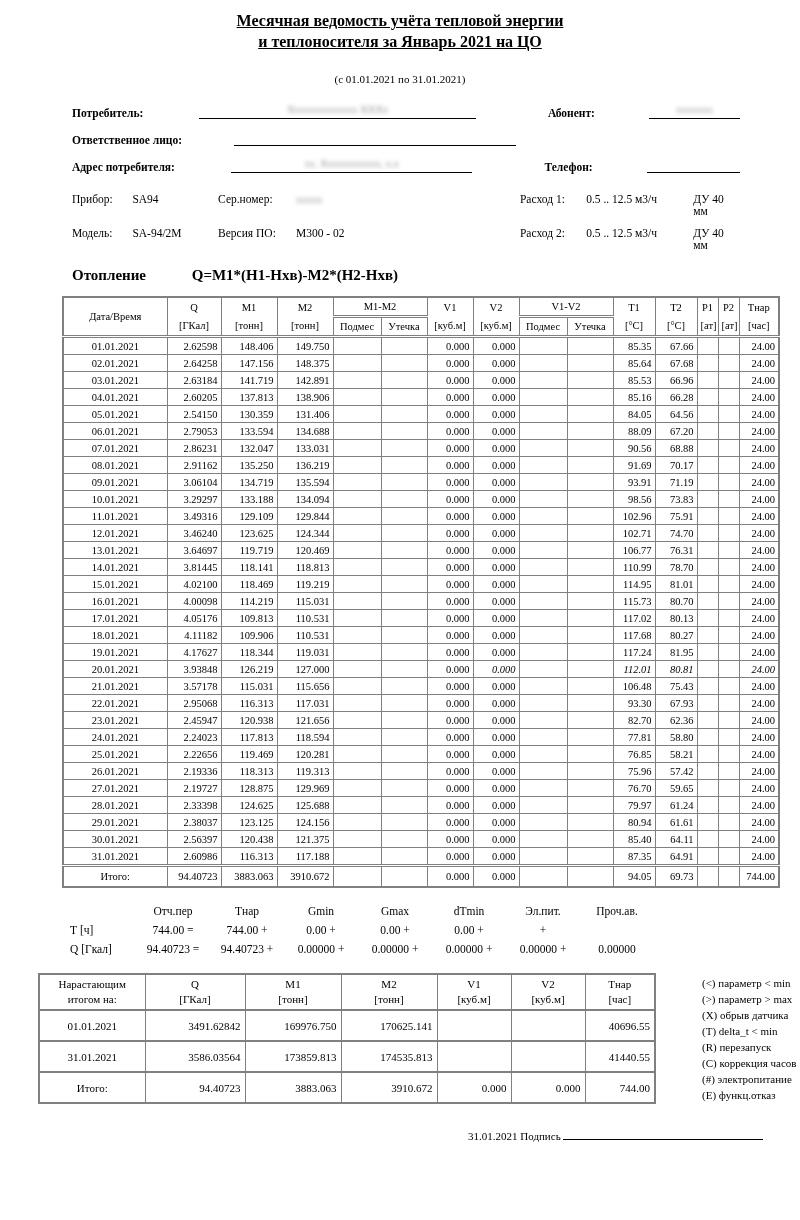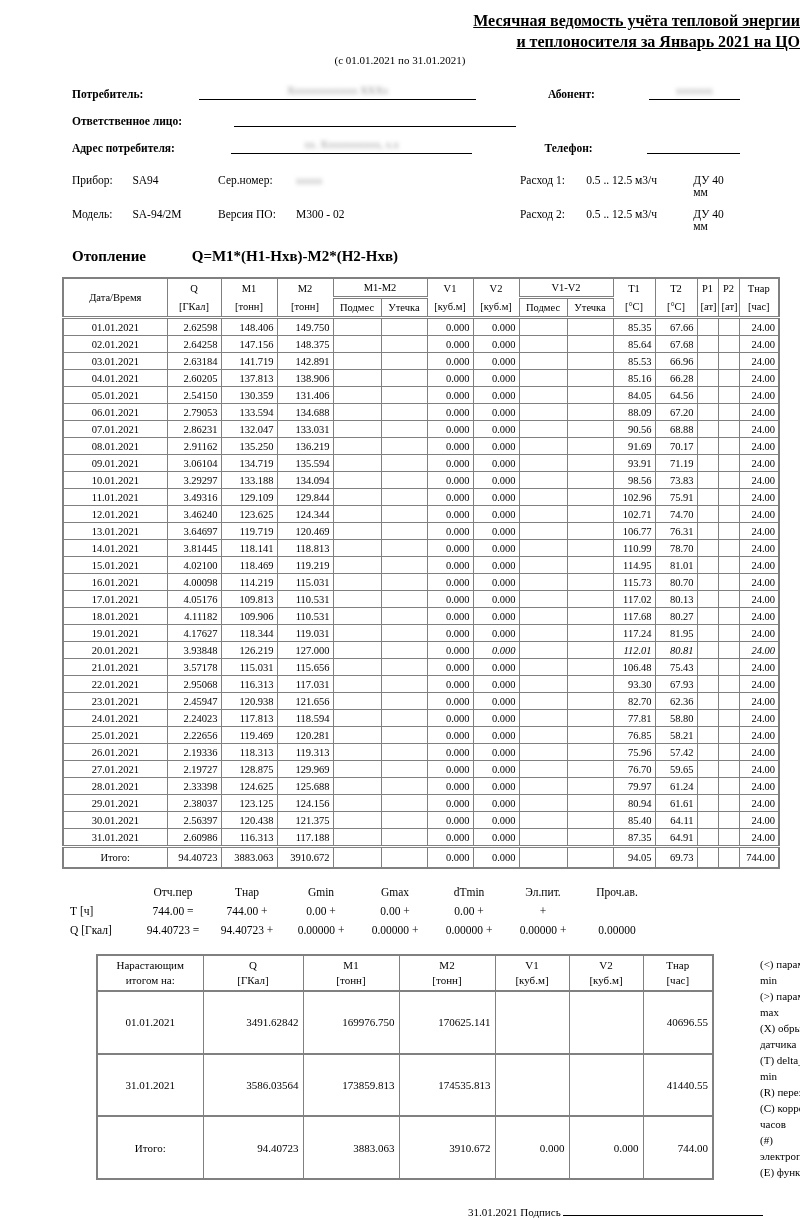--- a/index.html
+++ b/index.html
@@ -1,23 +1,23 @@
 <!DOCTYPE html>
 <html><head>
 <meta charset="utf-8">
 <style>
   html, body { margin:0; padding:0; background:#ffffff; }
   body { width:800px; height:1220px; overflow:hidden; color:#000;
          font-family:"Liberation Serif", serif; }
   .doc { padding-top:10px; }
 
   
-  .title { text-align:right; font-weight:bold; font-size:16px; line-height:21px; }
+  .title { text-align:center; font-weight:bold; font-size:16px; line-height:21px; }
   .title .u { text-decoration:underline; }
-  .subtitle { text-align:center; font-size:11px; margin-top:2px; }
+  .subtitle { text-align:center; font-size:11px; margin-top:21px; }
 
   
   .fields { margin:18px 60px 0 72px; font-size:11.5px; }
   .frow { display:flex; align-items:flex-end; margin-bottom:11px;gap:44px; }
   .flabel { font-weight:bold; white-space:nowrap; }
   .fline { border-bottom:1px solid #000; text-align:center; height:15px; }
   .fv1 { width:340px; margin-left:12px; }
   .fv2 { width:112px; margin-left:10px; }
   .flabel2 { font-weight:bold; margin-left:28px; white-space:nowrap; }
   .fv3 { width:282px; margin-left:8px; }
@@ -53,21 +53,21 @@
   .main-table tfoot td { height:17px; text-align:right; }
   .main-table tfoot td.tlab { text-align:center; }
 
   
   .summary { margin:14px 0 0 70px; font-size:11.5px; }
   .sgrid { display:grid; grid-template-columns:66px repeat(7,74px); }
   .sgrid div { text-align:center; line-height:19px; }
   .sgrid .slab { text-align:left; }
 
   
-  .bottom-flex { display:flex; margin:14px 0 0 96px; }
+  .bottom-flex { display:flex; margin:14px 0 0 38px; }
   .cum-table { width:520px; table-layout:fixed; font-size:11px;
                border:2px solid #808080; }
   .cum-table th, .cum-table td { border:1px solid #808080; padding:2px 4px;
                overflow:hidden; white-space:nowrap; }
   .cum-table th { font-weight:normal; text-align:center; height:30px; line-height:15px; }
   .cum-table thead { border-bottom:2px solid #808080; }
   .cum-table td { height:25px; text-align:right; }
   .cum-table td.clab { text-align:center; }
   .cum-table tbody tr { border-bottom:2px solid #808080; }
 

